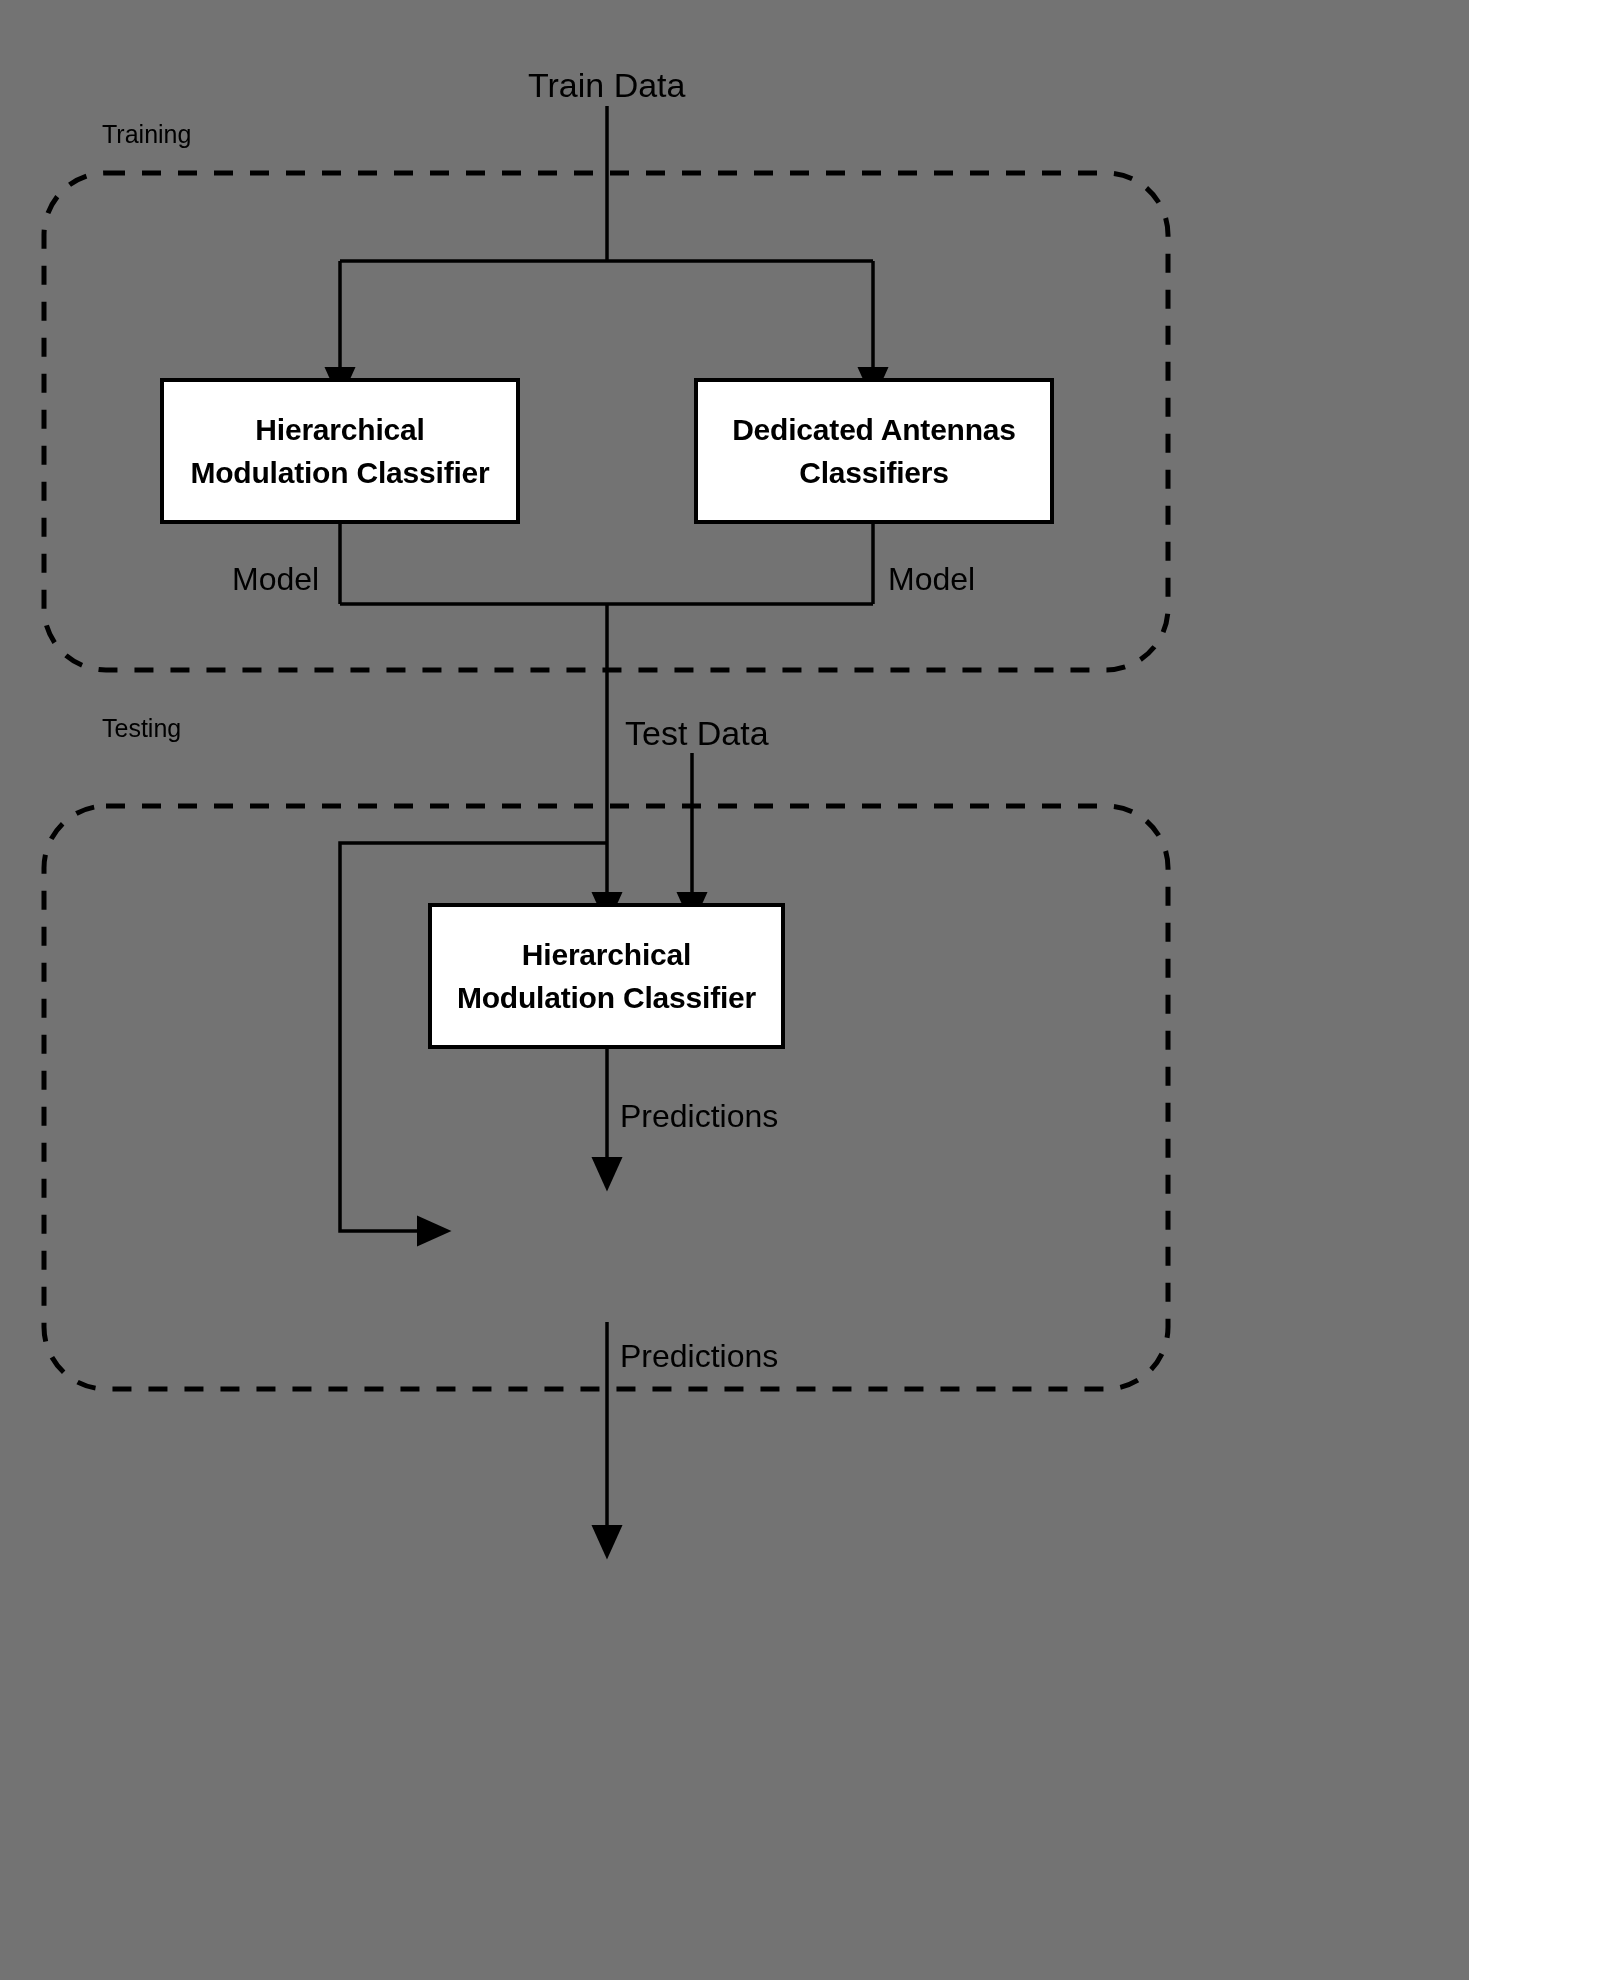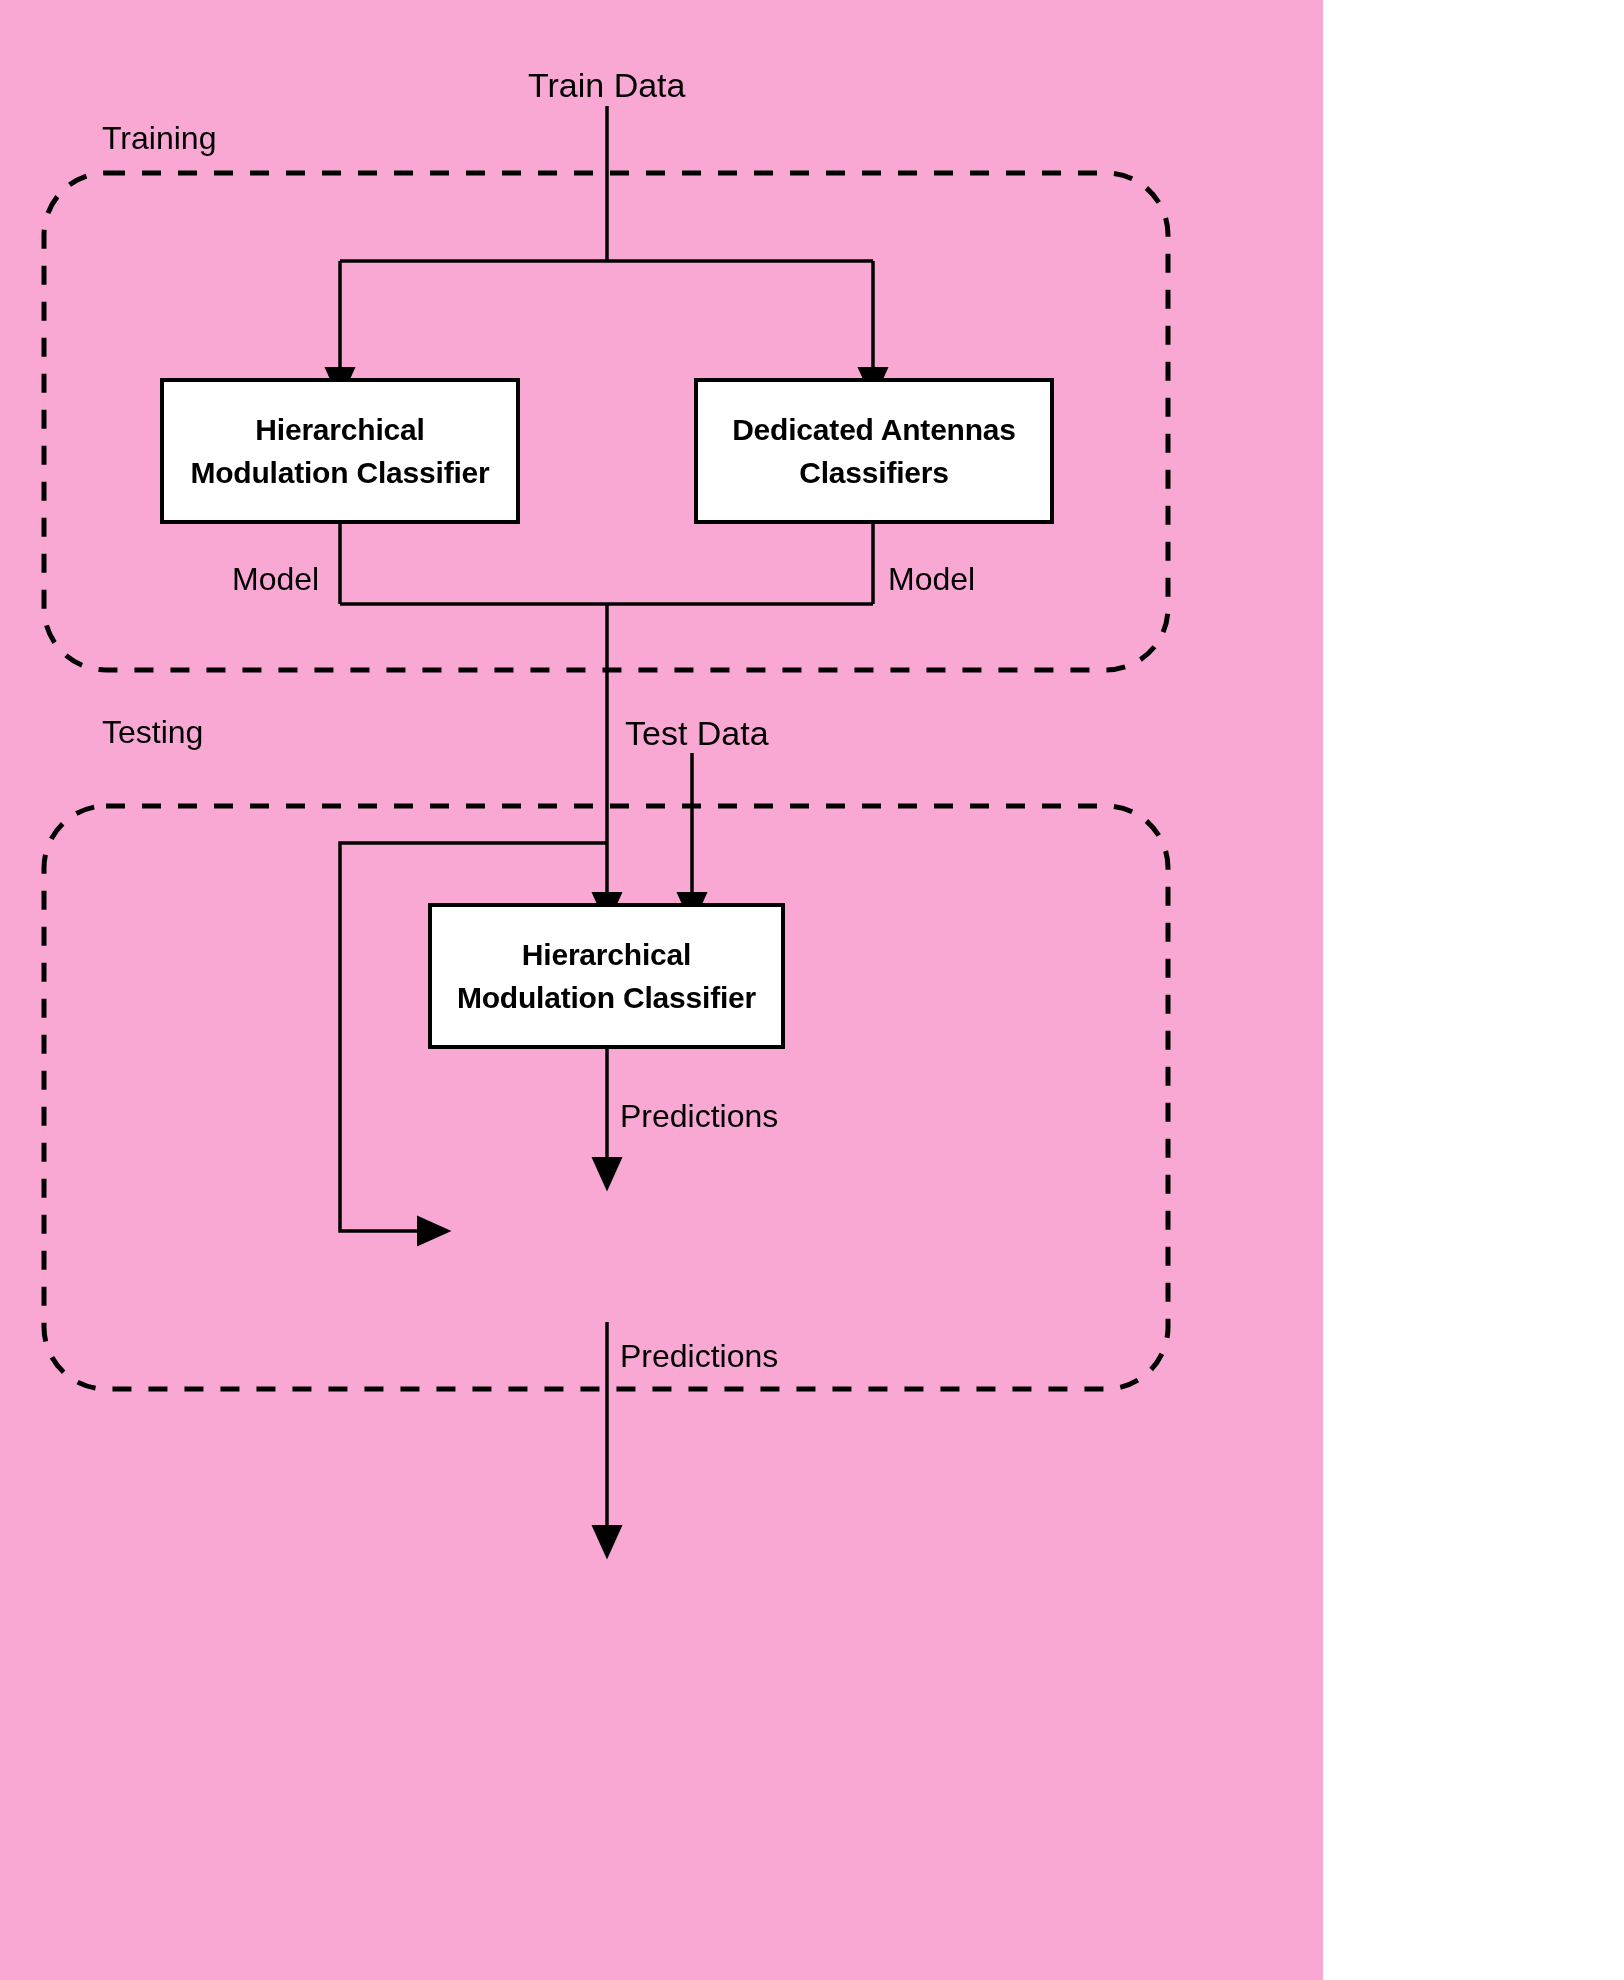--- a/index.html
+++ b/index.html
@@ -2,23 +2,23 @@
 <html><head>
 <meta charset="utf-8">
 <style>
   html, body {
     margin: 0;
     padding: 0;
     background: #ffffff;
   }
   #root {
     position: relative;
-    width: 1323px;
+    width: 1469px;
     height: 1980px;
-    background: #f9a8d4;
+    background: #737373;
     font-family: "Liberation Sans", sans-serif;
     overflow: hidden;
   }
   #diagram-svg {
     position: absolute;
     left: 0;
     top: 0;
     width: 1624px;
     height: 1980px;
   }
@@ -46,21 +46,21 @@
     position: absolute;
     color: #000000;
     font-size: 32px;
     font-weight: normal;
     white-space: nowrap;
     line-height: 1;
   }
   .section-label {
     position: absolute;
     color: #000000;
-    font-size: 32px;
+    font-size: 25px;
     font-weight: normal;
     white-space: nowrap;
     line-height: 1;
   }
   .io-label {
     position: absolute;
     color: #000000;
     font-size: 34px;
     font-weight: normal;
     white-space: nowrap;

